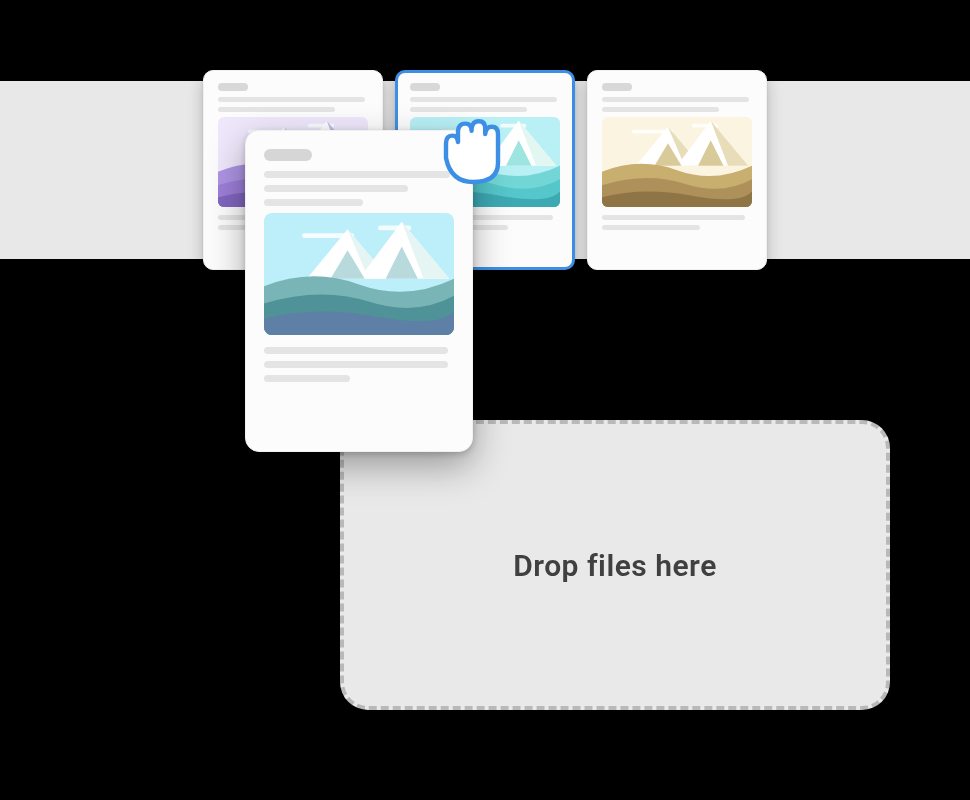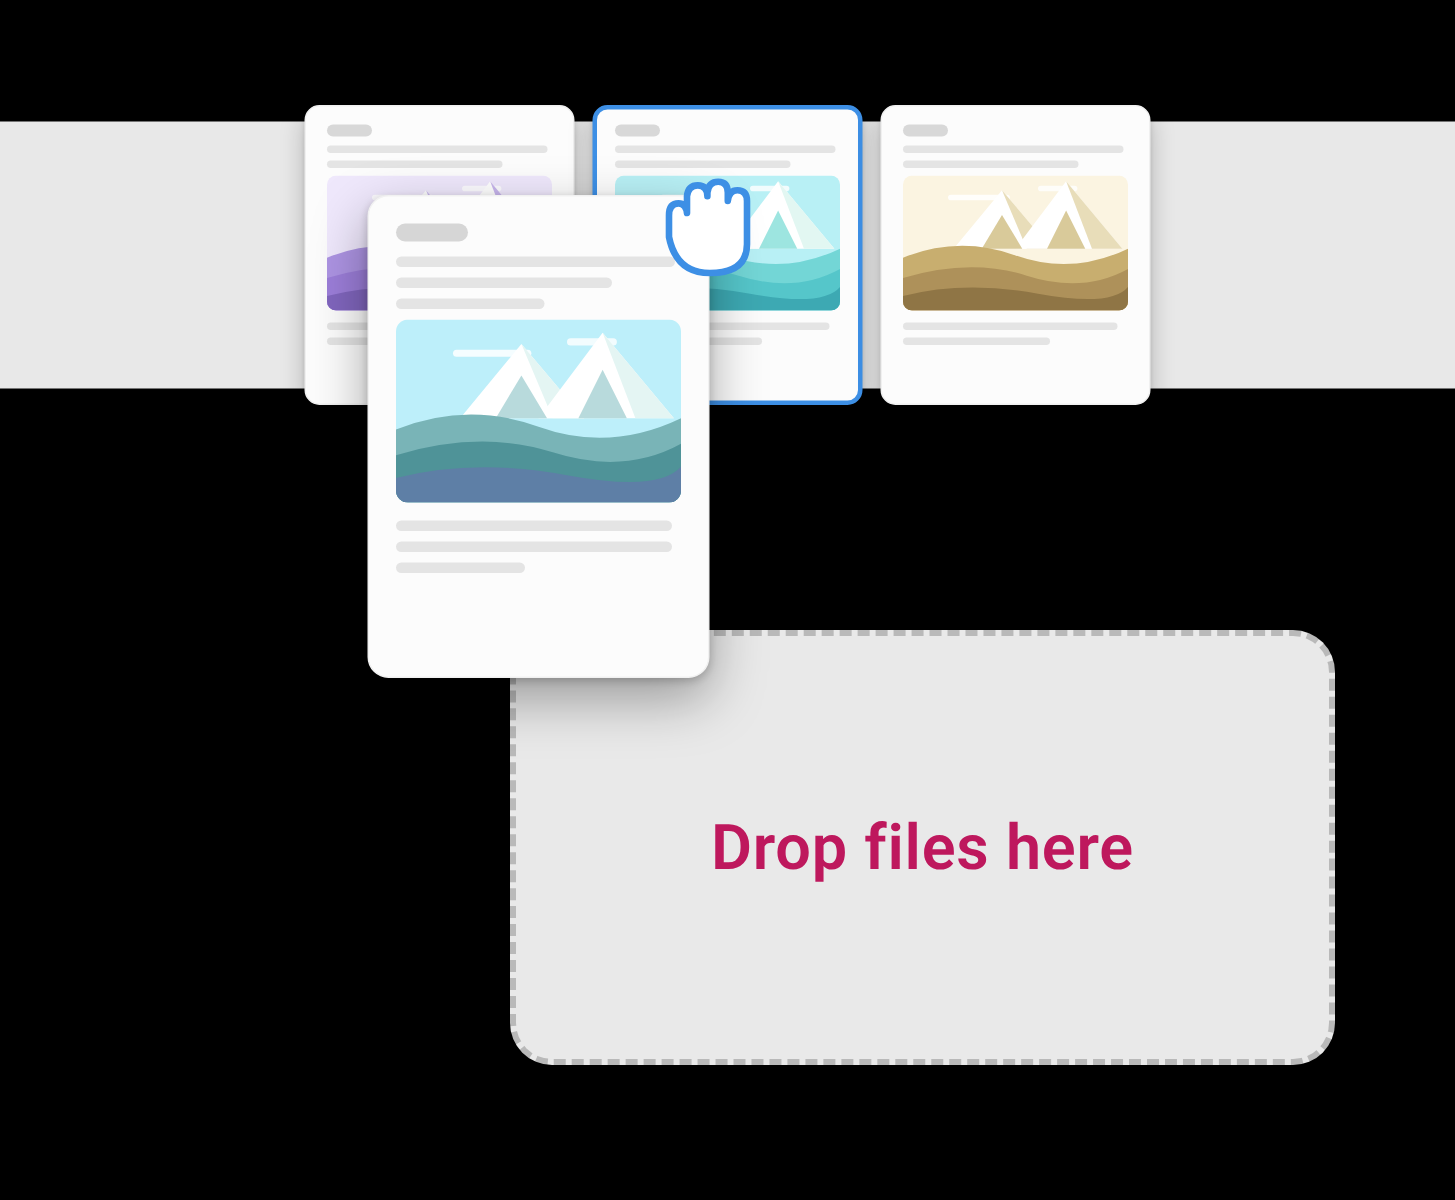--- a/index.html
+++ b/index.html
@@ -100,24 +100,24 @@
     width: 550px;
     height: 290px;
     background: #e9e9e9;
     border: 4px dashed #b9b9b9;
     border-radius: 28px;
     display: flex;
     align-items: center;
     justify-content: center;
   }
   .dropzone-text {
-    font-size: 42px;
+    font-size: 30px;
     font-weight: 600;
     letter-spacing: 0.5px;
-    color: #be185d;
+    color: #404040;
   }
 
   
   .grab-cursor {
     position: absolute;
     top: 110px;
     left: 430px;
     width: 80px;
     height: 80px;
     pointer-events: none;

